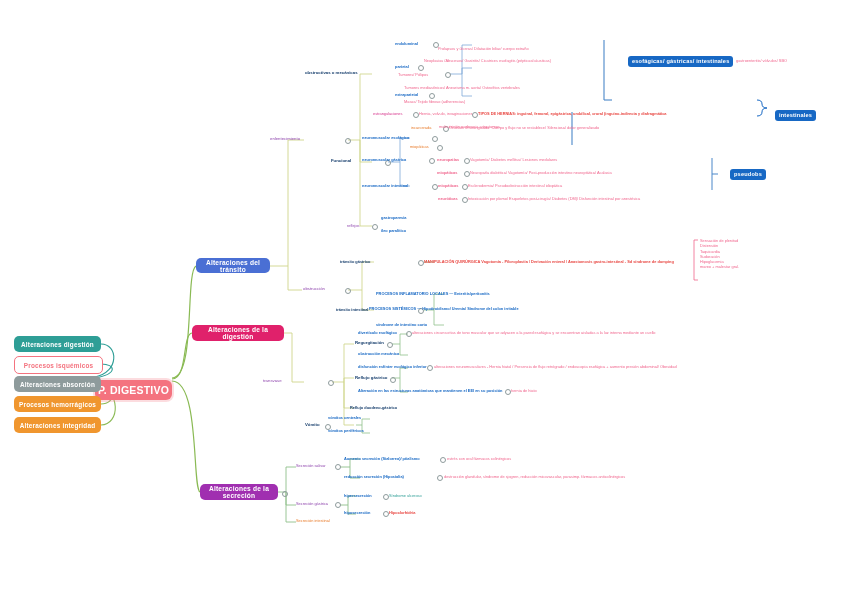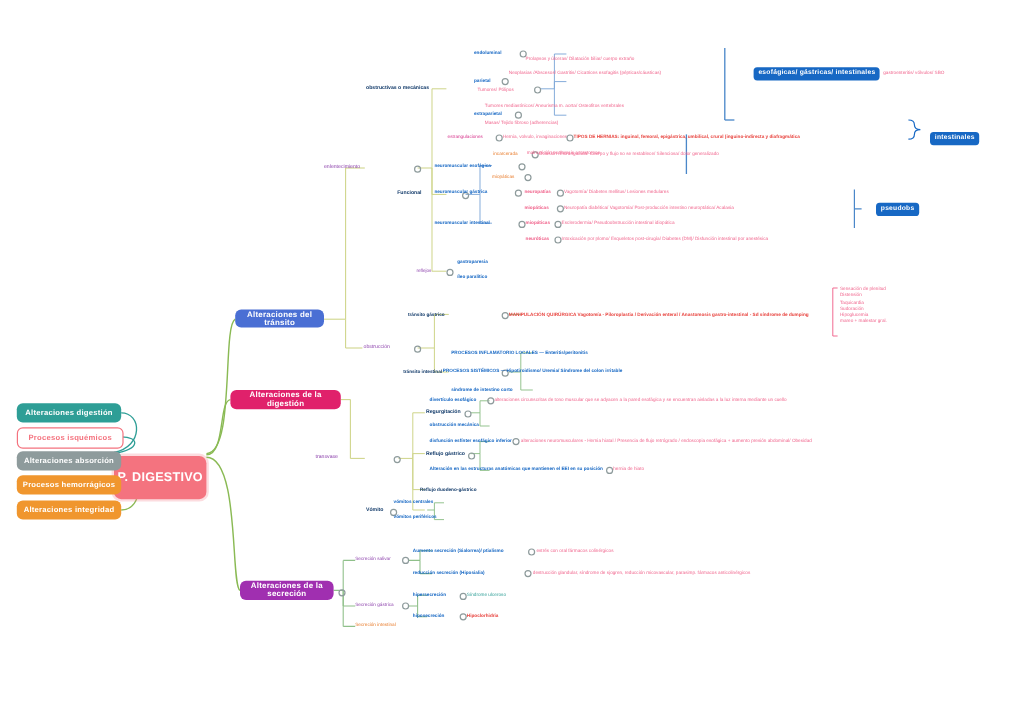--- a/index.html
+++ b/index.html
@@ -185,21 +185,21 @@
     <path d="M757 116 q 5 0 5 -4 q 0 -4 5 -4 q -5 0 -5 -4 q 0 -4 -5 -4" fill="none" stroke="#1768c4" stroke-width="1"></path>
 
     <g fill="none" stroke="#4a87c9" stroke-width="1">
       <path d="M712 158 L 712 190"></path>
       <path d="M712 174 L 718 174"></path>
     </g>
 
     <path d="M698 240 L 694 240 L 694 280 L 698 280" fill="none" stroke="#f0648c" stroke-width=".8"></path>
   </svg>
 
-  <div class="pill center" style="left:95px;top:380px;width:77px;height:36px;">P. DIGESTIVO</div>
+  <div class="pill center" style="left:95px;top:380px;width:77px;height:20px;">P. DIGESTIVO</div>
 
   <div class="pill teal" style="left:14px;top:336px;width:87px;height:16px;">Alteraciones digestión</div>
   <div class="pill coral" style="left:14px;top:356px;width:87px;height:16px;">Procesos isquémicos</div>
   <div class="pill grey" style="left:14px;top:376px;width:87px;height:16px;">Alteraciones absorción</div>
   <div class="pill orange" style="left:14px;top:396px;width:87px;height:16px;">Procesos hemorrágicos</div>
   <div class="pill orange2" style="left:14px;top:417px;width:87px;height:16px;">Alteraciones integridad</div>
 
   <div class="pill blue" style="left:196px;top:258px;width:74px;height:15px;">Alteraciones del tránsito</div>
   <div class="pill magenta" style="left:192px;top:325px;width:92px;height:16px;">Alteraciones de la digestión</div>
   <div class="pill purple" style="left:200px;top:484px;width:78px;height:16px;">Alteraciones de la secreción</div>

